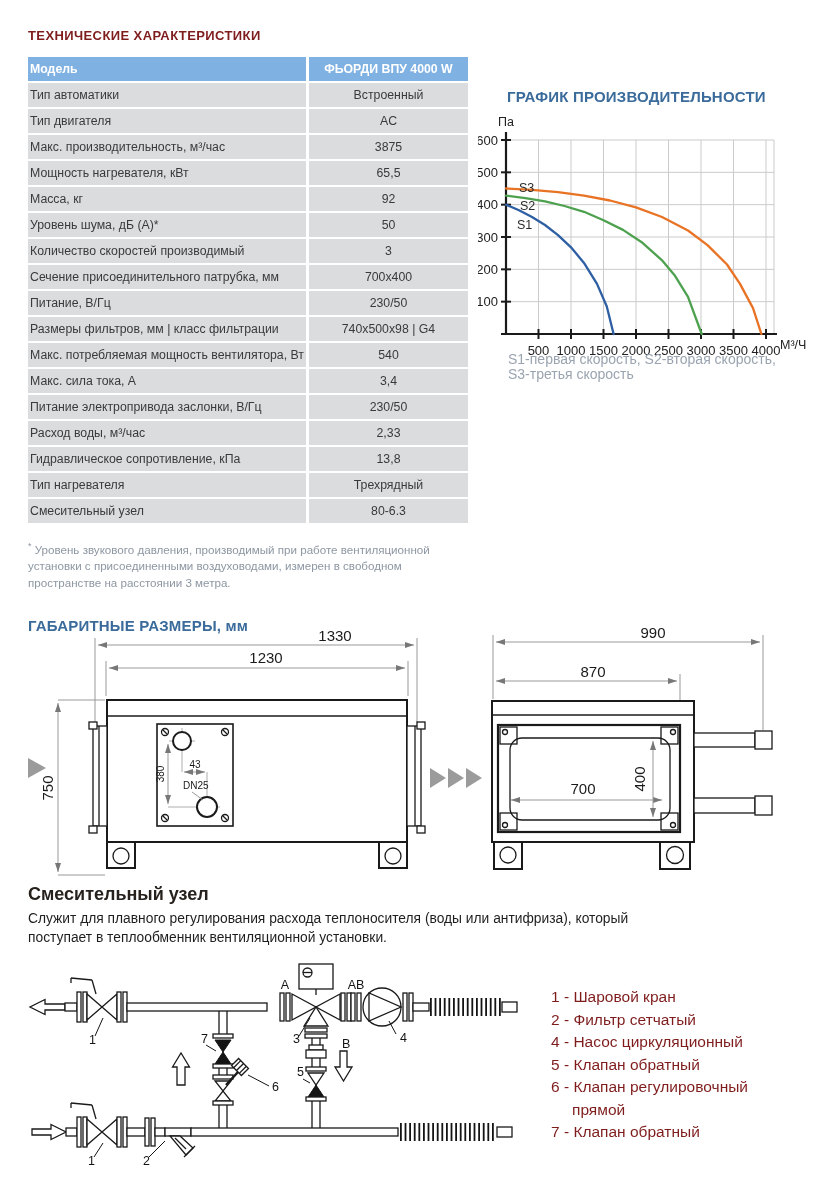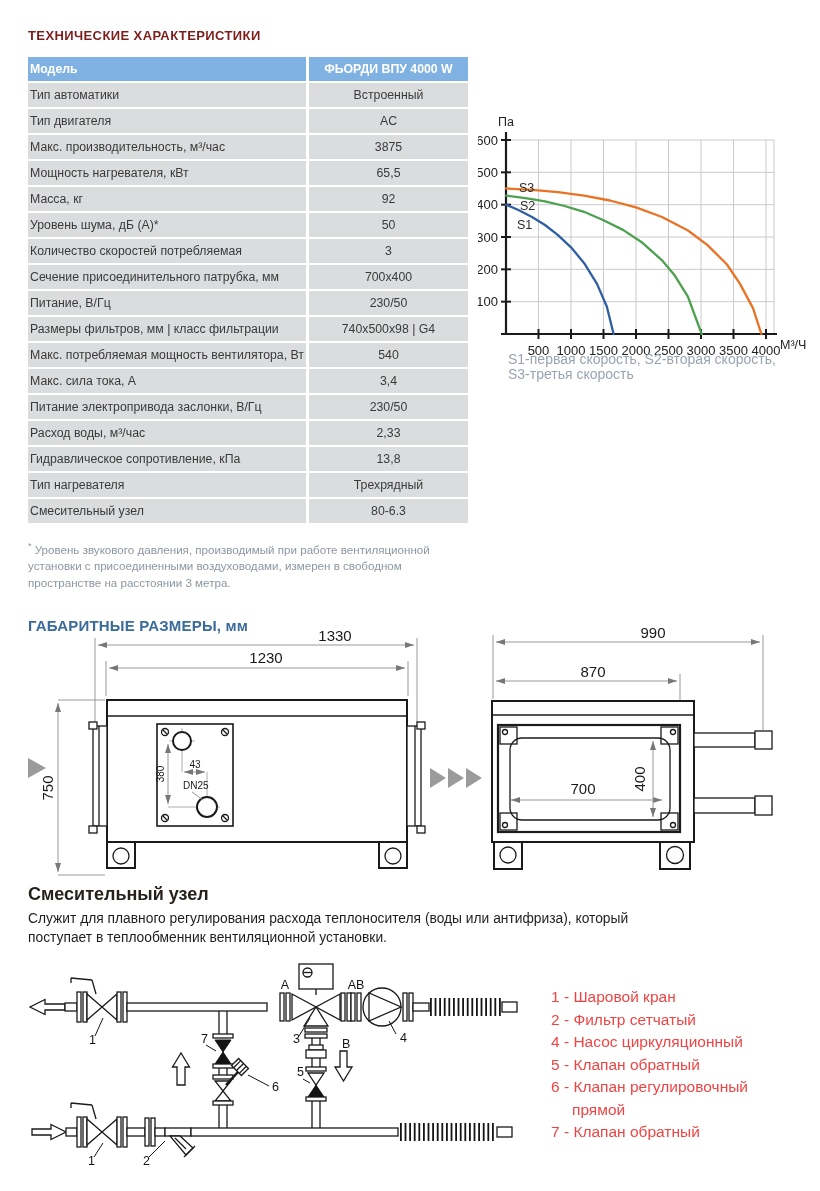--- a/index.html
+++ b/index.html
@@ -19,21 +19,21 @@
   .t-head .t-cell-l,.t-head .t-cell-r{background:#7fb1e2;color:#fff;font-weight:bold;}
 
   .footnote{left:28px;top:540px;width:418px;font-size:11.6px;line-height:1.42;color:#8d97a2;}
   .footnote sup{font-size:9px;}
 
   .chart-caption{left:508px;top:352px;font-size:14px;line-height:15px;color:#9aa4b0;}
 
   .mix-title{left:28px;top:884px;font-size:18px;font-weight:bold;color:#26211c;}
   .mix-desc{left:28px;top:909px;width:610px;font-size:13.8px;line-height:1.38;color:#1e1e1e;}
 
-  .legend{left:551px;top:986px;width:225px;font-size:15.5px;line-height:22.5px;color:#ef4444;}
+  .legend{left:551px;top:986px;width:225px;font-size:15.5px;line-height:22.5px;color:#7f1d1d;}
   .legend-item{padding-left:21px;text-indent:-21px;}
 
   
   .white{fill:#fff;stroke:#1a1a1a;stroke-width:1.3;}
   .th2{stroke-width:2;}
   .th16{stroke-width:1.6;}
   .ln{stroke:#1a1a1a;stroke-width:1.3;fill:none;}
   .dim{stroke:#999;stroke-width:1;fill:none;}
   .cross{stroke:#9a9a9a;stroke-width:.8;fill:none;}
   .dimtxt{font-size:15px;fill:#1a1a1a;font-family:"Liberation Sans",sans-serif;}
@@ -82,21 +82,21 @@
         </div>
         <div class="t-row">
           <div class="t-cell-l">Масса, кг</div>
           <div class="t-cell-r">92</div>
         </div>
         <div class="t-row">
           <div class="t-cell-l">Уровень шума, дБ (А)*</div>
           <div class="t-cell-r">50</div>
         </div>
         <div class="t-row">
-          <div class="t-cell-l">Количество скоростей потребляемая</div>
+          <div class="t-cell-l">Количество скоростей производимый</div>
           <div class="t-cell-r">3</div>
         </div>
         <div class="t-row">
           <div class="t-cell-l">Сечение присоединительного патрубка, мм</div>
           <div class="t-cell-r">700x400</div>
         </div>
         <div class="t-row">
           <div class="t-cell-l">Питание, В/Гц</div>
           <div class="t-cell-r">230/50</div>
         </div>
@@ -133,20 +133,21 @@
           <div class="t-cell-r">80-6.3</div>
         </div>
       </div>
   </div>
 
   <div class="abs footnote">
     <sup>*</sup>
     <span>Уровень звукового давления, производимый при работе вентиляционной установки с присоединенными воздуховодами, измерен в свободном пространстве на расстоянии 3 метра.</span>
   </div>
 
+  <div class="abs h-blue" style="left:507px;top:88px;">ГРАФИК ПРОИЗВОДИТЕЛЬНОСТИ</div>
 
   <svg class="abs" style="left:478px;top:112px;" width="345" height="258" id="perf-chart">
       <line x1="28" y1="189.66666666666666" x2="296" y2="189.66666666666666" stroke="#cbcbcb" stroke-width="1"></line>
       <line x1="28" y1="157.33333333333331" x2="296" y2="157.33333333333331" stroke="#cbcbcb" stroke-width="1"></line>
       <line x1="28" y1="125" x2="296" y2="125" stroke="#cbcbcb" stroke-width="1"></line>
       <line x1="28" y1="92.66666666666666" x2="296" y2="92.66666666666666" stroke="#cbcbcb" stroke-width="1"></line>
       <line x1="28" y1="60.33333333333334" x2="296" y2="60.33333333333334" stroke="#cbcbcb" stroke-width="1"></line>
       <line x1="28" y1="28" x2="296" y2="28" stroke="#cbcbcb" stroke-width="1"></line>
       <line x1="60.5" y1="28" x2="60.5" y2="222" stroke="#cbcbcb" stroke-width="1"></line>
       <line x1="93" y1="28" x2="93" y2="222" stroke="#cbcbcb" stroke-width="1"></line>

